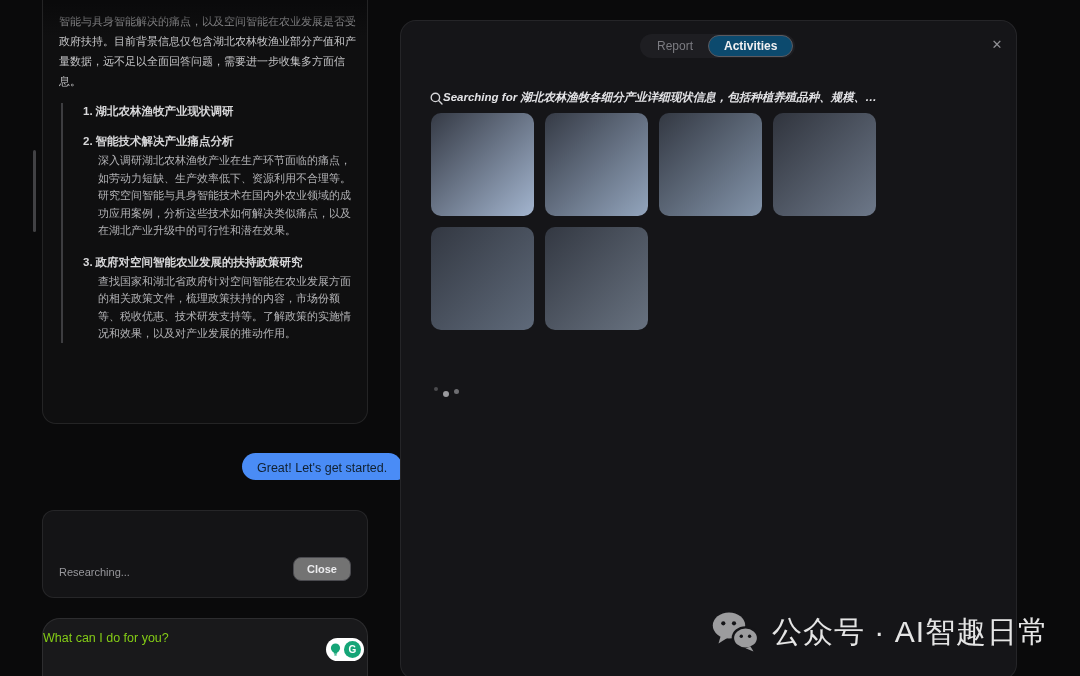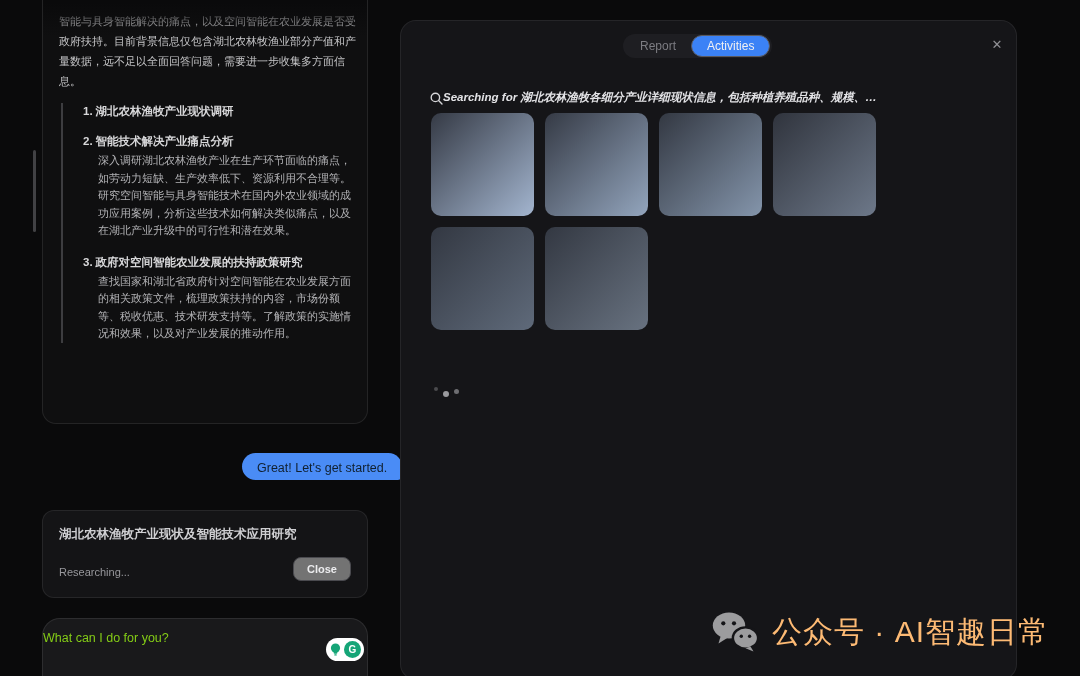--- a/index.html
+++ b/index.html
@@ -69,27 +69,27 @@
     align-items:center; justify-content:center;
   }
 
   
   .panel {
     position:absolute; left:400px; top:20px; width:617px; height:660px;
     background:#151518; border:1px solid rgba(255,255,255,0.07);
     border-radius:16px;
   }
   .tab-group {
-    position:absolute; left:222px; top:13px; height:24px;
+    position:absolute; left:239px; top:13px; height:24px;
     background:#1e1e22; border-radius:14px; display:flex; align-items:center; padding:2px;text-align:center;
   }
   .tab { font-size:12px; padding:3px 15px; border-radius:12px; cursor:pointer; }
   .tab.inactive { color:#7c7c82; }
   .tab.active {
-    background:#3b82f6; border:1px solid #5a5a60; color:#f0f0f2; font-weight:normal;
+    background:#0c4a6e; border:1px solid #5a5a60; color:#f0f0f2; font-weight:bold;
   }
   .panel-close {
     position:absolute; left:586px; top:14px; width:20px; height:20px;
     color:#8f8f94; font-size:13px; line-height:20px; text-align:center; cursor:pointer;
   }
   .search-row {
     position:absolute; left:29px; top:69px; display:flex; align-items:flex-end; 
   }
   .search-text { font-style:italic; font-weight:600; font-size:11.5px; color:#e3e3e6; white-space:nowrap; }
   .tile-grid {
@@ -107,21 +107,21 @@
   .dot { border-radius:50%; }
   .dot1 { width:4px; height:4px; background:#4a4a4d; margin-top:3px; }
   .dot2 { width:6px; height:6px; background:#9a9a9e; margin-top:7px; }
   .dot3 { width:5px; height:5px; background:#6e6e72; margin-top:5px; }
 
   
   .watermark {
     position:absolute; left:712px; top:608px; height:48px;
     display:flex; align-items:center; gap:13px; pointer-events:none;
   }
-  .watermark-text { font-size:30px; color:#fdba74; letter-spacing:1px; white-space:nowrap;text-align:right; }
+  .watermark-text { font-size:30px; color:#e5e5e5; letter-spacing:1px; white-space:nowrap;text-align:right; }
 </style>
 </head>
 <body>
 
 <div class="screen">
 
   <div class="ai-card">
     <p class="intro">智能与具身智能解决的痛点，以及空间智能在农业发展是否受政府扶持。目前背景信息仅包含湖北农林牧渔业部分产值和产量数据，远不足以全面回答问题，需要进一步收集多方面信息。</p>
     <div class="plan-list">
       <div class="plan-item">
@@ -142,21 +142,20 @@
         <div class="plan-body">查找国家和湖北省政府针对空间智能在农业发展方面的相关政策文件，梳理政策扶持的内容，市场份额等、税收优惠、技术研发支持等。了解政策的实施情况和效果，以及对产业发展的推动作用。</div>
       </div>
     </div>
   </div>
   <div class="top-fade"></div>
   <div class="left-scrollbar"></div>
 
   <div class="user-bubble">Great! Let's get started.</div>
 
   <div class="task-card">
-    <div class="task-title">湖北农林渔牧产业现状及智能技术应用研究</div>
     <div class="task-status">Researching...</div>
     <button class="close-btn">Close</button>
   </div>
 
   <div class="input-card">
     <div class="input-placeholder">What can I do for you?</div>
     <div class="grammarly-badge">
       <svg class="bulb-icon" viewBox="0 0 13 15">
         <circle cx="6.5" cy="6" r="4.6" fill="#15a577"></circle>
         <rect x="4.6" y="9.5" width="3.8" height="2.2" rx="1" fill="#15a577"></rect>

